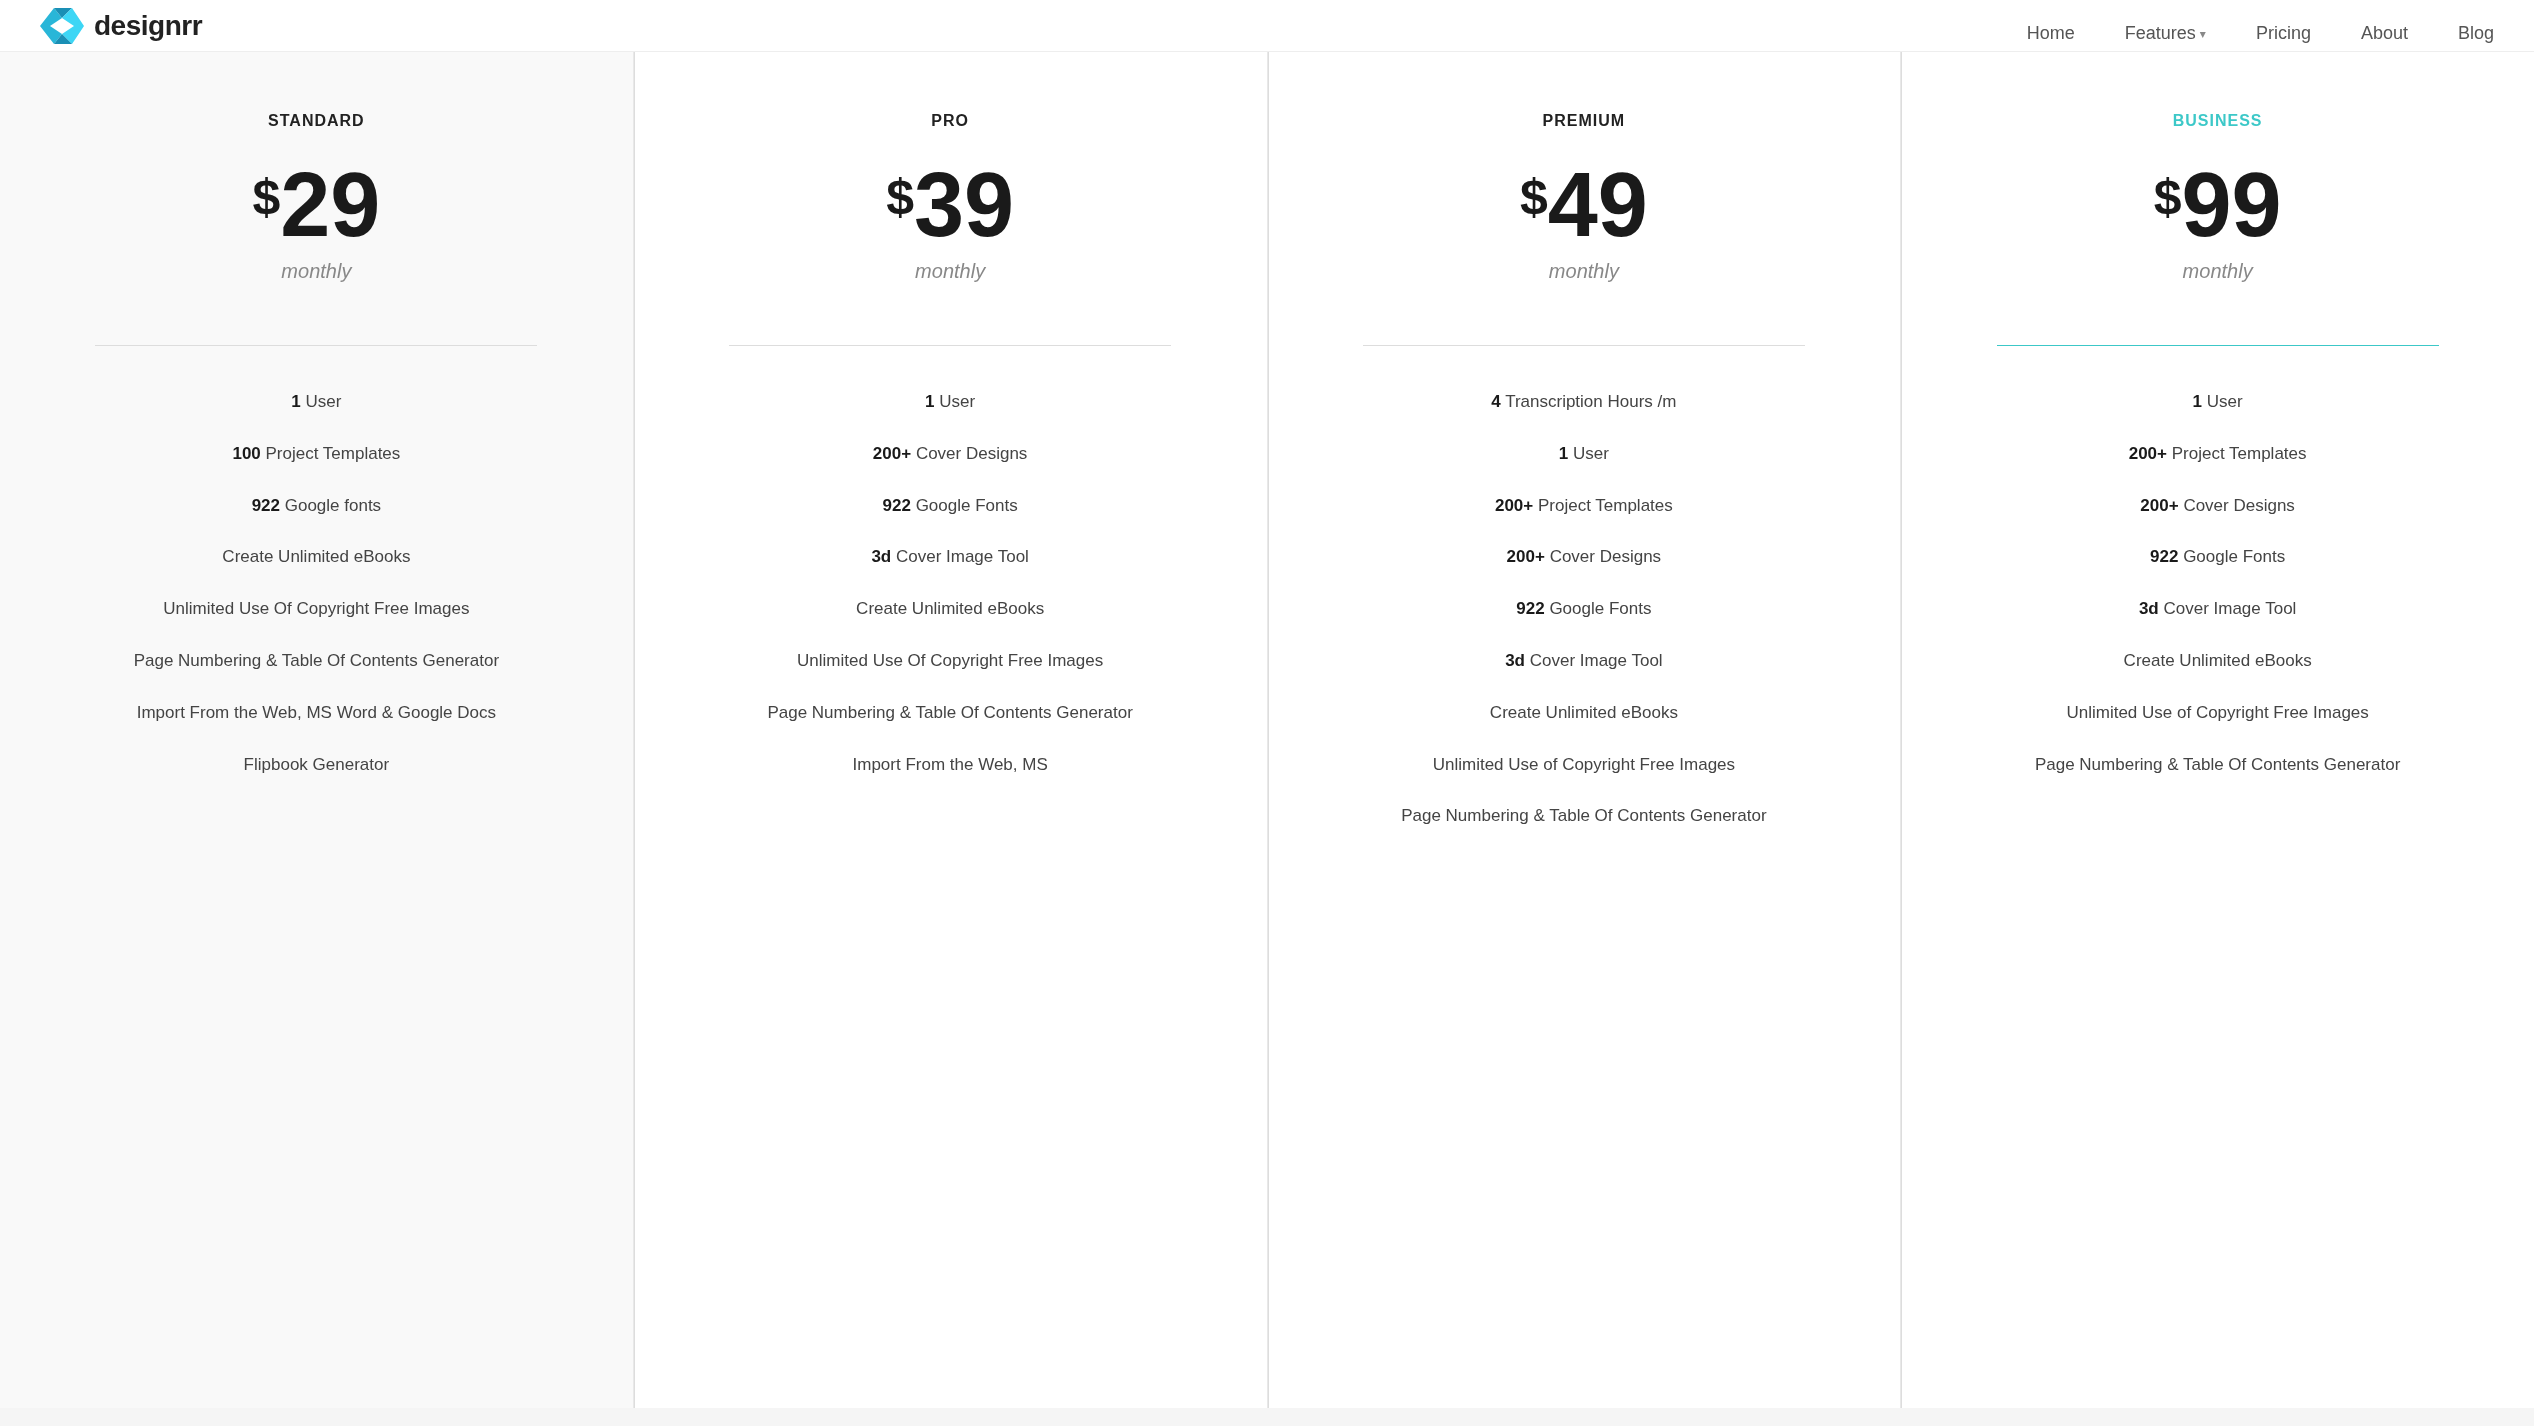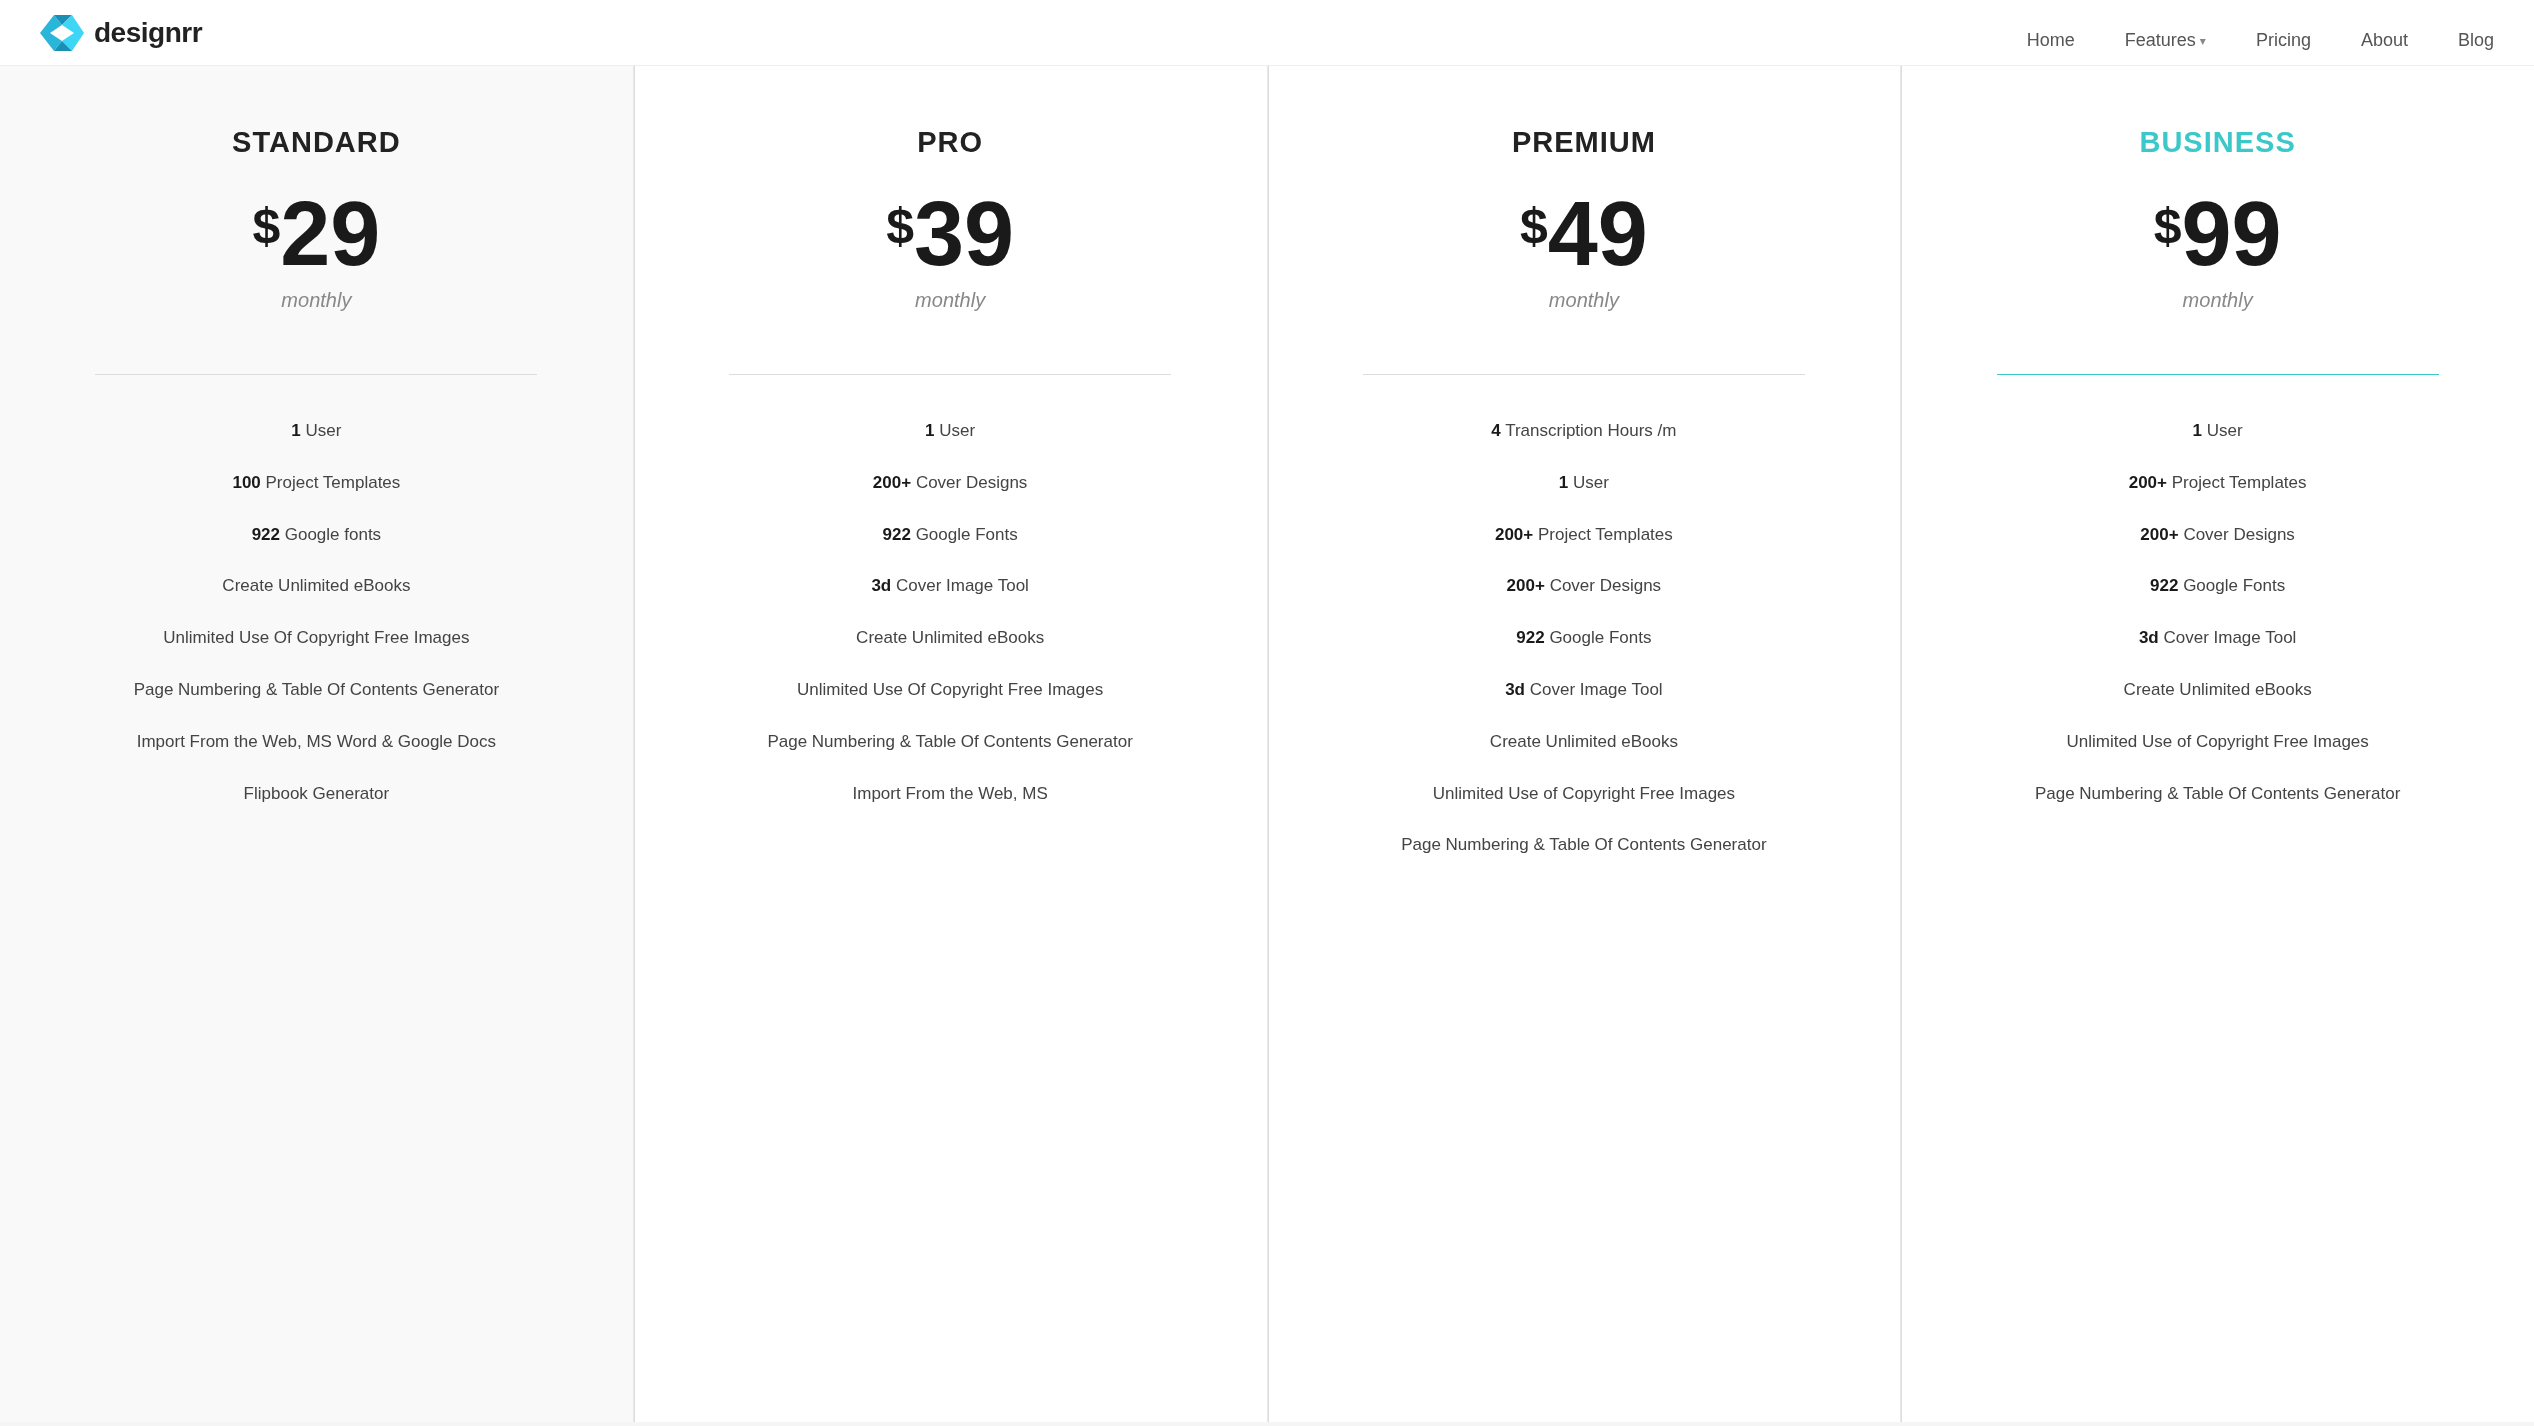--- a/index.html
+++ b/index.html
@@ -13,21 +13,21 @@
       background: #f5f5f5;
       color: #333;
     }
 
     
     .header {
       background: #fff;
       display: flex;
       align-items: center;
       padding: 0 40px;
-      height: 66px;
+      height: 52px;
       border-bottom: 1px solid #eee;
       position: relative;
       z-index: 10;
       gap: 16px;
     }
 
     .logo-area {
       display: flex;
       align-items: center;
       gap: 10px;
@@ -106,21 +106,21 @@
       content: '';
       position: absolute;
       left: 0;
       top: 0;
       bottom: 0;
       width: 1px;
       background: #ddd;
     }
 
     .plan-name {
-      font-size: 29px;
+      font-size: 16px;
       font-weight: 800;
       letter-spacing: 1px;
       color: #222;
       margin-bottom: 30px;
       text-align: center;
     }
 
     .plan-name.business-name {
       color: #3cc8c8;
     }

